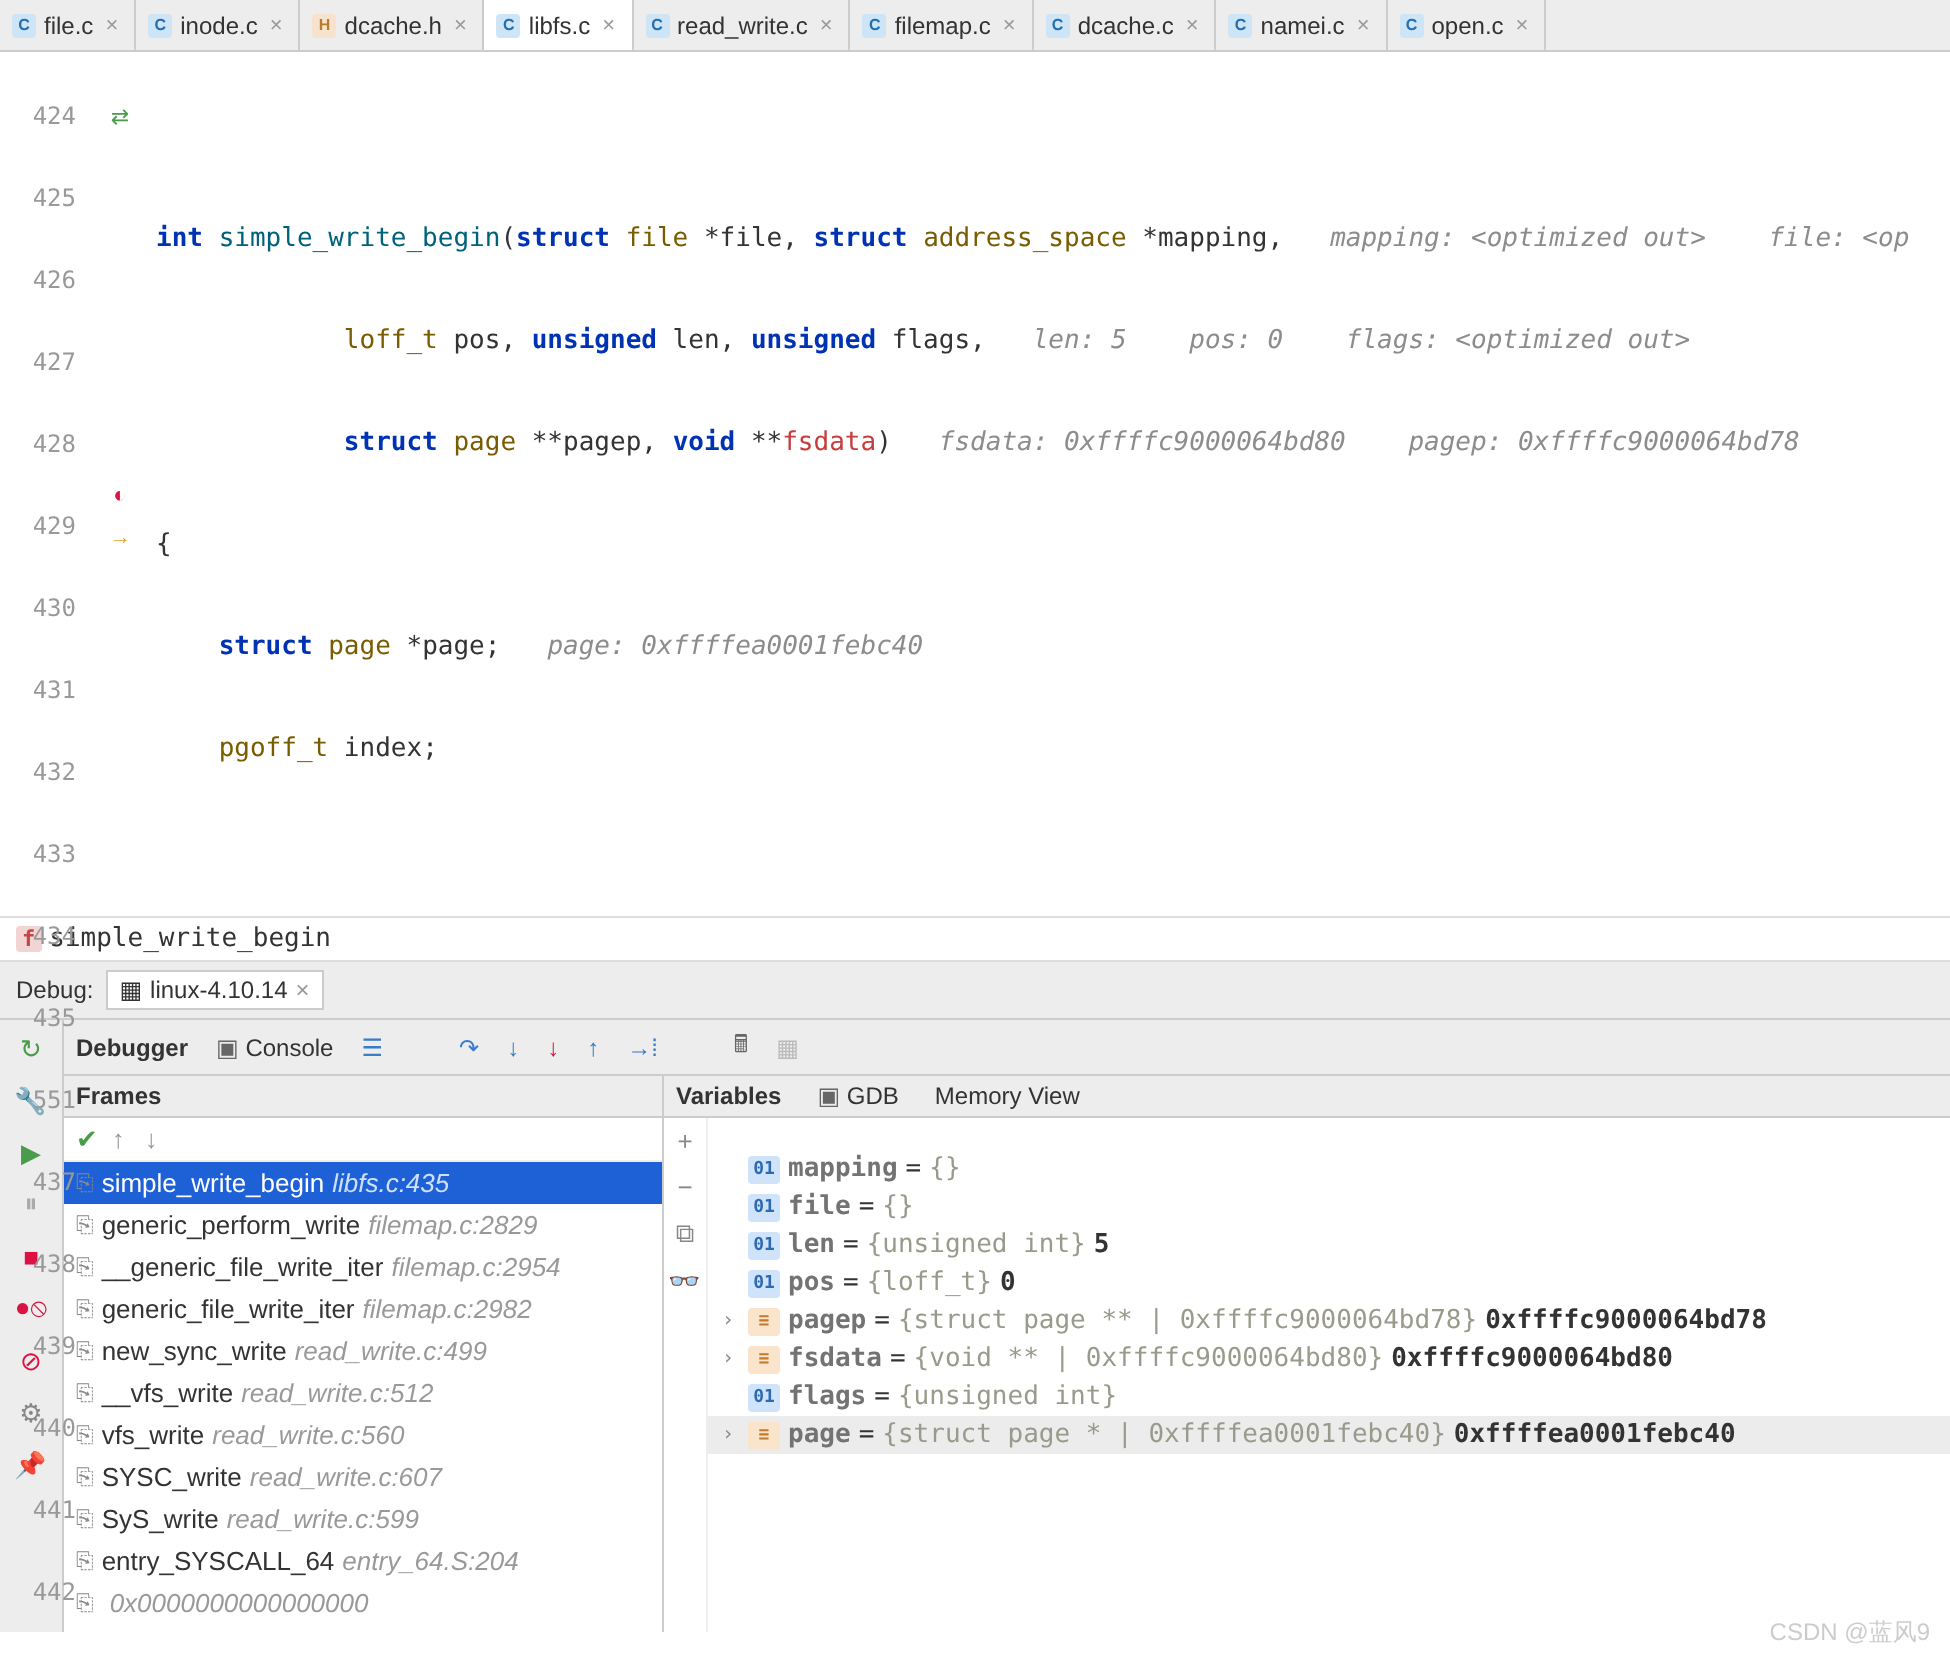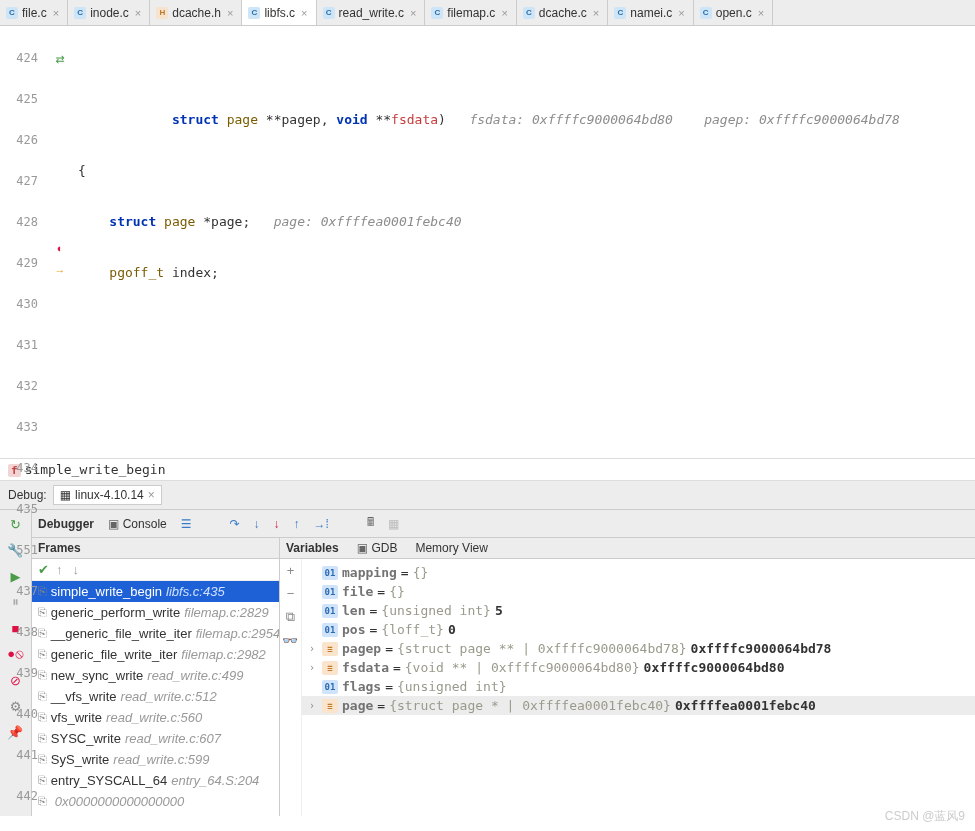--- a/index.html
+++ b/index.html
@@ -28,37 +28,37 @@
 .debug-header { background: #ededed; border-bottom: 1px solid #ccc; padding: 4px 8px; font-size: 12px; display: flex; align-items: center; gap: 6px; }
 .debug-header .tabx { background: #fff; border: 1px solid #ccc; padding: 2px 6px; display: flex; align-items: center; gap: 4px; }
 .debug-tools { display: flex; height: 306px; }
 .left-tools { width: 32px; background: #ededed; border-right: 1px solid #ccc; display: flex; flex-direction: column; align-items: center; padding-top: 4px; gap: 6px; }
 .left-tools div { width: 20px; height: 20px; display: flex; align-items: center; justify-content: center; cursor: pointer; font-size: 13px; }
 .debug-body { flex: 1; display: flex; flex-direction: column; }
 .debug-tabs { background: #ededed; border-bottom: 1px solid #ccc; padding: 3px 6px; display: flex; align-items: center; gap: 14px; font-size: 12px; }
 .debug-tabs .dtab { font-weight: bold; }
 .debug-tabs .ticon { color: #666; cursor: pointer; }
 .panes { flex: 1; display: flex; }
-.frames-pane { width: 248px; border-right: 1px solid #ccc; display: flex; flex-direction: column; }
+.frames-pane { width: 300px; border-right: 1px solid #ccc; display: flex; flex-direction: column; }
 .pane-hdr { background: #ededed; border-bottom: 1px solid #ccc; padding: 3px 6px; font-size: 12px; font-weight: bold; }
 .thread-row { padding: 3px 6px; display: flex; align-items: center; gap: 4px; border-bottom: 1px solid #eee; }
 .thread-row select { flex: 1; font-size: 12px; padding: 2px; }
 .thread-row .nav { color: #999; cursor: pointer; padding: 0 3px; }
 .frames-list { flex: 1; overflow: hidden; }
 .frame { padding: 3px 6px; font-size: 13px; font-family: sans-serif; display: flex; align-items: center; gap: 4px; cursor: pointer; }
 .frame.sel { background: #1e61d6; color: #fff; }
 .frame .loc { color: #999; font-style: italic; }
 .frame.sel .loc { color: #cfe0ff; font-style: italic; }
 .frame-ic { color: #888; font-size: 11px; }
 .vars-pane { flex: 1; display: flex; flex-direction: column; }
 .vars-hdr { background: #ededed; border-bottom: 1px solid #ccc; padding: 3px 6px; font-size: 12px; display: flex; gap: 18px; }
 .vars-hdr span.active { font-weight: bold; }
 .vars-body { flex: 1; display: flex; }
 .vars-tools { width: 22px; border-right: 1px solid #eee; display: flex; flex-direction: column; align-items: center; padding-top: 4px; gap: 8px; color: #888; }
-.vars-list { flex: 1; padding: 4px 0; font-family: monospace; font-size: 13px; overflow: hidden; }
+.vars-list { flex: 1; padding: 16px 0; font-family: monospace; font-size: 13px; overflow: hidden; }
 .var-row { padding: 2px 4px; display: flex; align-items: center; gap: 4px; }
 .var-row.sel { background: #ececec; }
 .var-row .arrow { width: 12px; color: #888; font-size: 10px; display: inline-block; text-align: center; }
 .vbadge { display: inline-block; width: 16px; height: 14px; font-size: 9px; font-weight: bold; text-align: center; line-height: 14px; border-radius: 2px; }
 .vb-blue { background: #cfe3fb; color: #2c6ab3; }
 .vb-orange { background: #fbe4cc; color: #c07b2c; }
 .var-name { color: #737373; font-weight: bold; }
 .var-type { color: #9a9a8c; }
 .var-val { color: #333; font-weight: bold; }
 .watermark { position: absolute; bottom: 6px; right: 10px; color: #ccc; font-size: 12px; }
@@ -154,20 +154,22 @@
       <div></div>
       <div></div>
       <div></div>
       <div></div>
       <div></div>
       <div></div>
       <div></div>
   </div>
   <div class="code">
     <div class="code-line"></div>
+    <div class="code-line"><span class="kw">int</span> <span class="fn">simple_write_begin</span>(<span class="kw">struct</span> <span class="type">file</span> *file, <span class="kw">struct</span> <span class="type">address_space</span> *mapping,   <span class="comment">mapping: &lt;optimized out&gt;    file: &lt;op</span></div>
+    <div class="code-line">            <span class="type">loff_t</span> pos, <span class="kw">unsigned</span> len, <span class="kw">unsigned</span> flags,   <span class="comment">len: 5    pos: 0    flags: &lt;optimized out&gt;</span></div>
     <div class="code-line">            <span class="kw">struct</span> <span class="type">page</span> **pagep, <span class="kw">void</span> **<span class="str-bad">fsdata</span>)   <span class="comment">fsdata: 0xffffc9000064bd80    pagep: 0xffffc9000064bd78</span></div>
     <div class="code-line">{</div>
     <div class="code-line">    <span class="kw">struct</span> <span class="type">page</span> *page;   <span class="comment">page: 0xffffea0001febc40</span></div>
     <div class="code-line">    <span class="type">pgoff_t</span> index;</div>
     <div class="code-line"></div>
     
     
     
     
     

